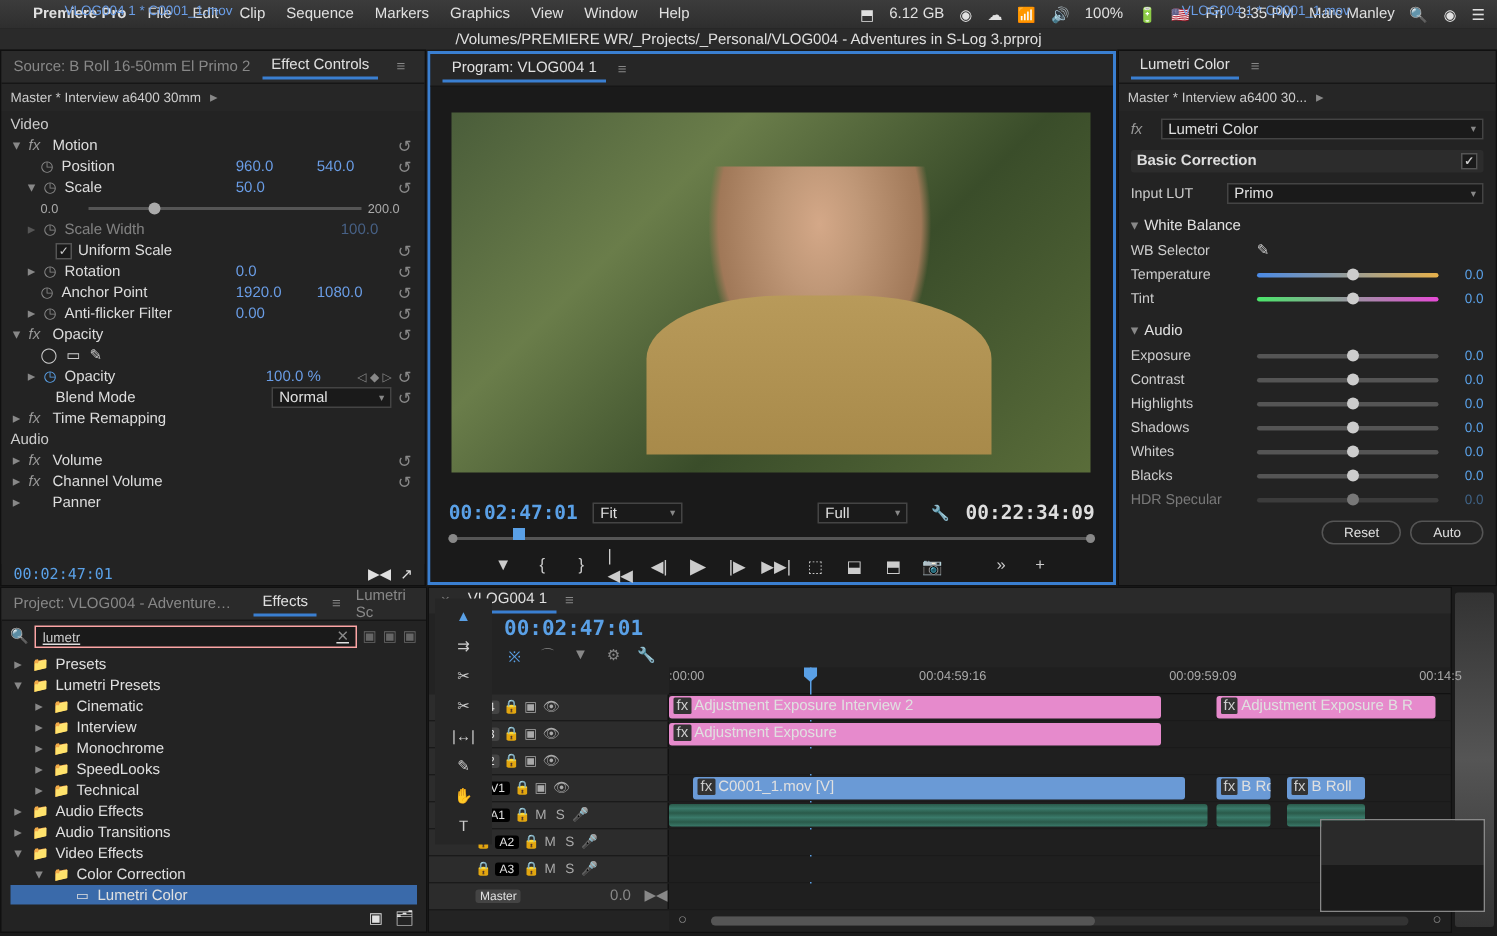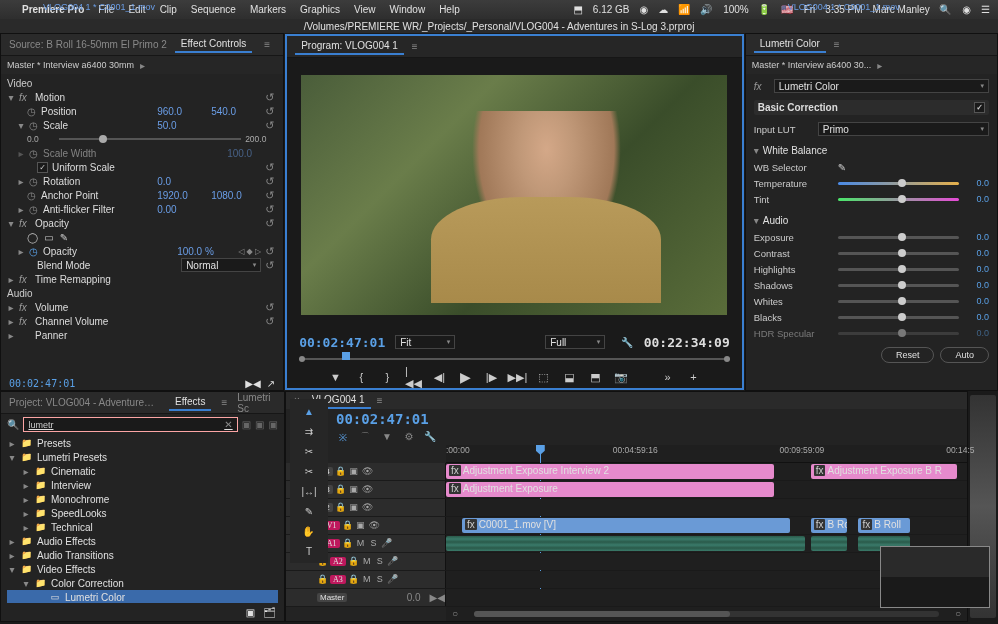--- a/index.html
+++ b/index.html
@@ -93,21 +93,21 @@
 .tl-icons-row { height: 18px; display: flex; align-items: center; padding-left: 50px; gap: 8px; }
 .tl-icons-row .ico { width: 14px; height: 14px; display: flex; align-items: center; justify-content: center; color: #888; cursor: pointer; }
 .tl-ruler { height: 20px; display: flex; margin-left: 160px; position: relative; background: #1f1f1f; border-bottom: 1px solid #111; }
 .tl-ruler .tick { position: absolute; top: 0; color: #aaa; font-size: 8.5px; }
 .tl-ruler .playhead { position: absolute; top: 0; left: 18%; width: 1px; height: 160px; background: #5aa0e6; }
 .tl-ruler .playhead::before { content: ''; position: absolute; top: 0; left: -4px; width: 9px; height: 10px; background: #5aa0e6; clip-path: polygon(0 0,100% 0,100% 60%,50% 100%,0 60%); }
 .tl-tracks { display: flex; flex-direction: column; }
 .tl-track { display: flex; height: 18px; border-bottom: 1px solid #1a1a1a; }
 .tl-track-head { width: 160px; display: flex; align-items: center; background: #2c2c2c; border-right: 1px solid #111; gap: 3px; padding-left: 6px; }
 .tl-track-head .tag { background: #444; padding: 0 3px; font-size: 8px; border-radius: 2px; }
-.tl-track-head .tag.blue { background: #be185d; font-family: Liberation Serif, serif; }
+.tl-track-head .tag.blue { background: #000000; }
 .tl-track-head .ico { width: 10px; color: #aaa; font-size: 9px; text-align: center; }
 .tl-track-body { flex: 1; background: #1f1f1f; position: relative; }
 .clip { position: absolute; top: 1px; height: 15px; border-radius: 2px; padding: 1px 3px; font-size: 8px; overflow: hidden; white-space: nowrap; }
 .clip.pink { background: #e68acc; color: #222; }
 .clip.blue { background: #6a9ad6; color: #222; }
 .clip.wave { background: linear-gradient(180deg,#2a5a4a 0%,#3a7a6a 20%,#2a5a4a 40%,#3a7a6a 60%,#2a5a4a 80%,#3a7a6a 100%); }
 .clip .fx { background: #333; color: #ccc; padding: 0 2px; margin-right: 2px; border-radius: 1px; }
 .tl-footer { height: 16px; display: flex; align-items: center; margin-left: 160px; background: #1f1f1f; }
 .tl-footer .scroll { flex: 1; height: 6px; background: #333; margin: 0 10px; position: relative; border-radius: 3px; }
 .tl-footer .scroll .handle { position: absolute; left: 0; width: 55%; height: 6px; background: #555; border-radius: 3px; }

